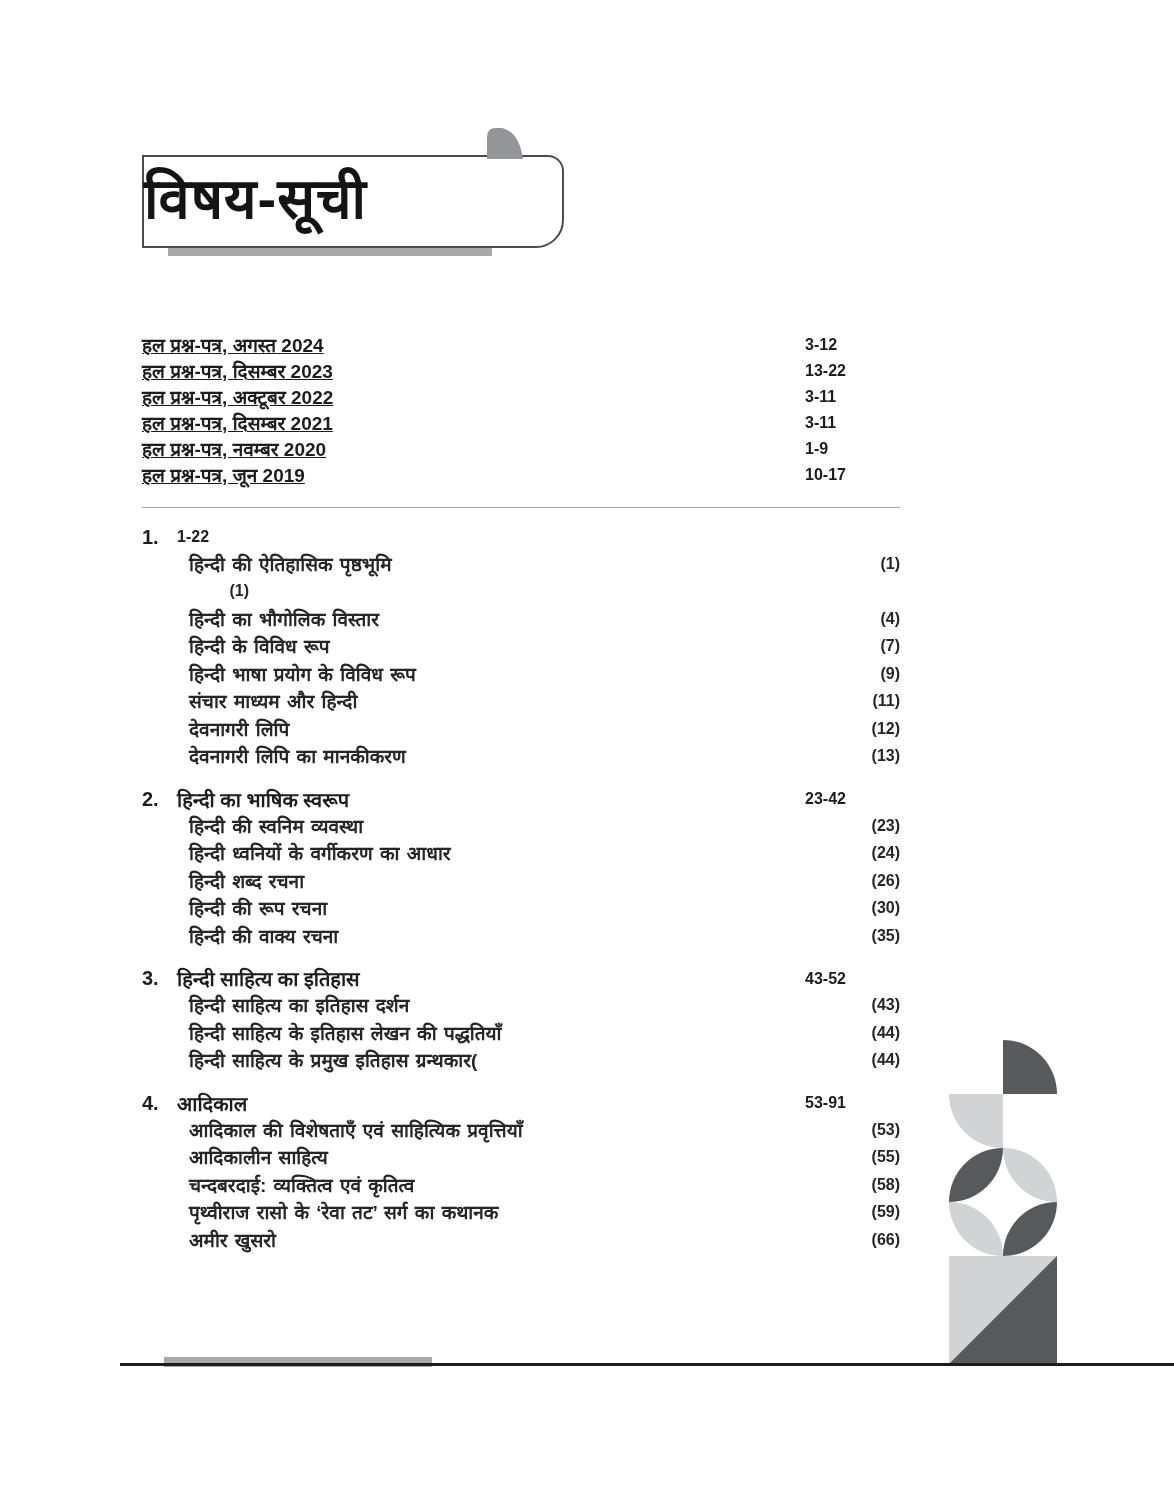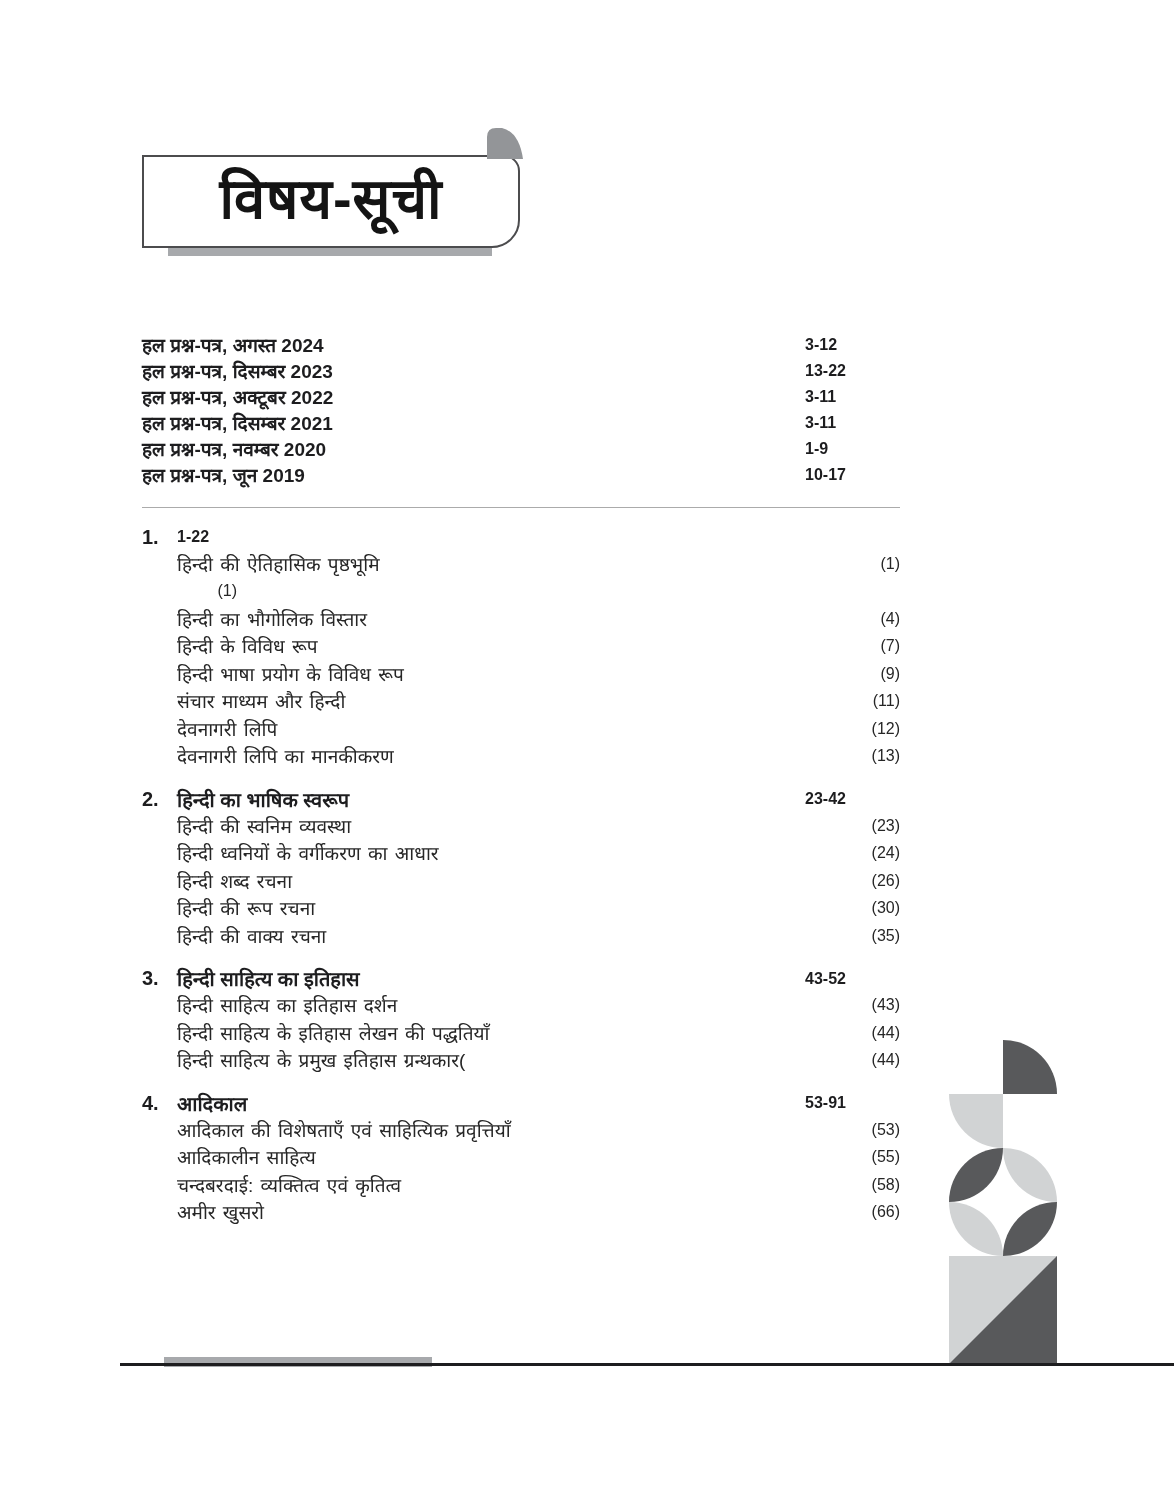--- a/index.html
+++ b/index.html
@@ -13,38 +13,38 @@
     --border-gray:#4c4c4e;
   }
   html,body{margin:0;padding:0;background:#ffffff;}
   .page{
     position:relative;width:1174px;height:1500px;background:#ffffff;overflow:hidden;
     font-family:"Liberation Sans","DejaVu Sans",sans-serif;color:var(--text-dark);
   }
   
   .shadow-bar{position:absolute;left:168px;top:246px;width:324px;height:10px;
     background:var(--bar-gray);z-index:1;}
-  .title-box{position:absolute;left:142px;top:155px;width:378px;height:93px;
+  .title-box{position:absolute;left:142px;top:155px;width:422px;height:93px;
     box-sizing:border-box;background:#ffffff;border:2px solid var(--border-gray);
-    border-radius:0 16px 28px 0;z-index:2;display:flex;align-items:center;justify-content:center;}
+    border-radius:0 16px 28px 0;z-index:2;display:flex;align-items:center;}
   .title-text{font-size:56px;font-weight:bold;letter-spacing:1px;color:#141414;
     line-height:1;padding-bottom:6px;}
   .curl{position:absolute;left:487px;top:127px;z-index:3;}
   
   .toc{position:absolute;left:142px;top:332px;width:758px;}
   .row{display:flex;align-items:center;}
   .solved-row{height:26px;font-weight:bold;font-size:19px;}
-  .solved-row .label{flex:1;}
+  .solved-row .label{flex:1;text-decoration:underline;}
   .pages-bold{width:95px;text-align:left;font-weight:bold;font-size:16px;padding-right:10px;box-sizing:border-box;}
   .divider{height:1px;background:var(--rule-gray);margin:19px 0 16px 0;}
   .chapter-heading{height:26px;font-weight:bold;font-size:20px;margin-top:16px;}
   .chapter-heading .num{width:35px;}
   .chapter-heading .ctitle{flex:1;}
-  .topic-row{height:27.5px;font-size:19px;font-weight:normal;color:var(--text-body);
-    margin-left:35px;word-spacing:2px;}
+  .topic-row{height:27.5px;font-size:19px;font-weight:bold;color:var(--text-body);
+    margin-left:47px;word-spacing:2px;}
   .topic-row .label{flex:1;}
   .topic-page{width:60px;text-align:right;font-size:16px;color:var(--text-body);}
   
   .bottom-line{position:absolute;left:120px;top:1363px;width:1054px;height:3px;background:#1d1d1f;}
   .bottom-bar{position:absolute;left:164px;top:1357px;width:268px;height:10px;background:var(--bar-gray);}
   .deco{position:absolute;left:949px;top:1040px;}
 </style>
 </head>
 <body>
 
@@ -173,20 +173,24 @@
           <span class="label">आदिकाल की विशेषताएँ एवं साहित्यिक प्रवृत्तियाँ</span>
           <span class="topic-page">(53)</span>
         </div>
         <div class="row topic-row">
           <span class="label">आदिकालीन साहित्य</span>
           <span class="topic-page">(55)</span>
         </div>
         <div class="row topic-row">
           <span class="label">चन्दबरदाई: व्यक्तित्व एवं कृतित्व</span>
           <span class="topic-page">(58)</span>
+        </div>
+        <div class="row topic-row">
+          <span class="label">पृथ्वीराज रासो के ‘रेवा तट’ सर्ग का कथानक</span>
+          <span class="topic-page">(59)</span>
         </div>
         <div class="row topic-row">
           <span class="label">अमीर खुसरो</span>
           <span class="topic-page">(66)</span>
         </div>
       </div>
   </div>
 
   <svg class="deco" width="108" height="324" viewBox="0 0 108 324">
     <path d="M54,54 L54,0 A54,54 0 0 1 108,54 Z" fill="#58595b"></path>

